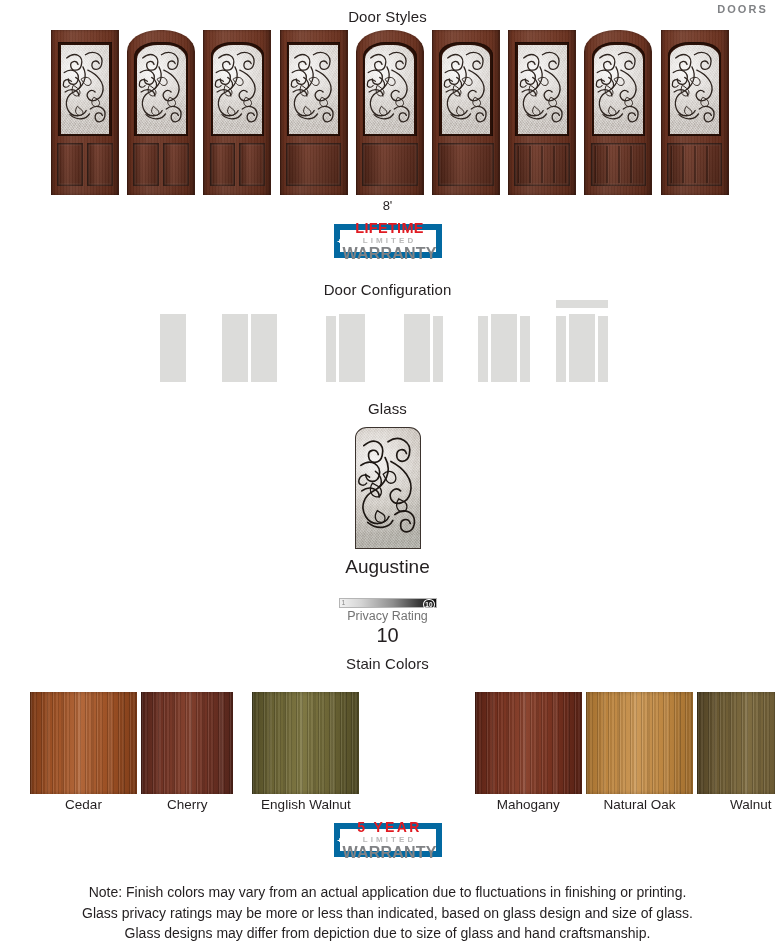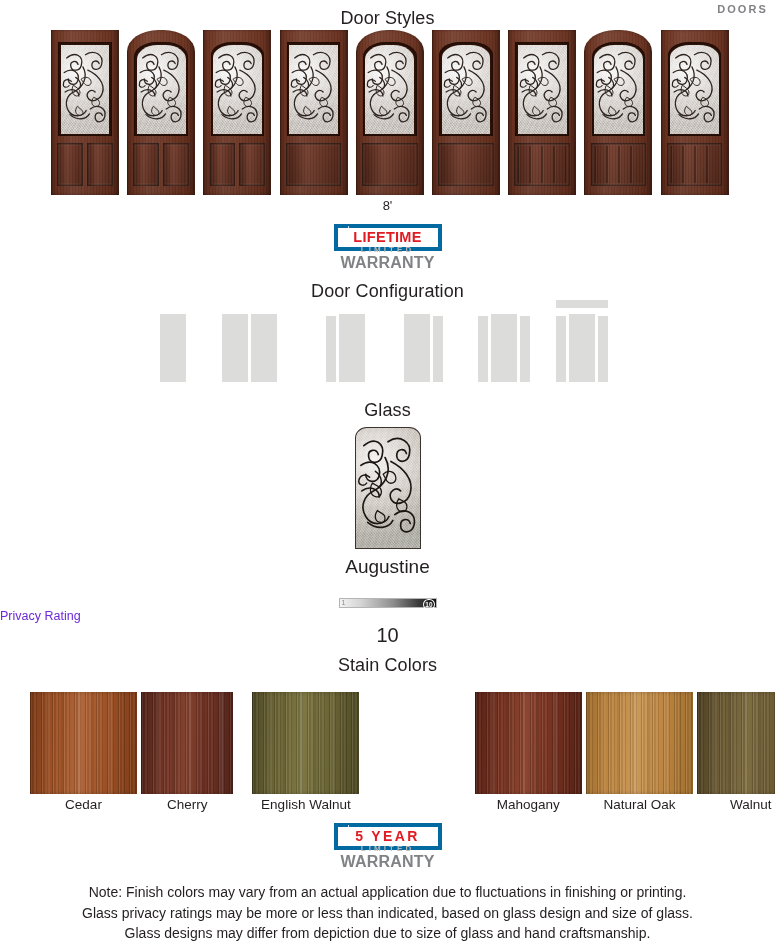--- a/index.html
+++ b/index.html
@@ -10,21 +10,21 @@
     color: #231f20;
     overflow: hidden;
   }
   .page { position: relative; width: 775px; height: 950px; }
 
   
   .section-title {
     position: absolute;
     width: 100%;
     text-align: center;
-    font-size: 18px;
+    font-size: 15px;
     font-weight: 400;
     letter-spacing: .1px;
     color: #231f20;
   }
 
   
   .logo { position: absolute; right: 6px; top: 3px; text-align: right; }
   .logo-main {
     font-size: 17.5px; font-weight: 700; letter-spacing: .6px;
     color: #808285; line-height: 19px; white-space: nowrap;
@@ -111,22 +111,22 @@
   }
 
   .eight-label {
     position: absolute; top: 198px; width: 100%; text-align: center;
     font-size: 13px; color: #231f20;
   }
 
   
   .warranty {
     position: absolute; left: 50%; transform: translateX(-50%);
-    width: 108px; height: 27px; display: flex;
-    background: #ffffff; border: 4px solid #0369a1; flex-direction: column;
+    width: 108px; height: 34px; display: flex;
+    background: #ffffff; border: 6px solid #0369a1;
   }
   .warr-left {
     width: 22px; background: #e11b22; position: relative;
   }
   .warr-left::after {
     content: "+"; position: absolute; left: 50%; top: 50%;
     transform: translate(-50%,-50%); color: #fff; font-size: 8px; font-weight: 700;
   }
   .warr-right {
     flex: 1; display: flex; flex-direction: column;
@@ -186,22 +186,22 @@
     position: absolute; left: 2px; top: -1px;
     font-size: 7px; color: #8a8a8a; line-height: 10px;
   }
   .privacy-bar .pb-max {
     position: absolute; right: 1px; top: 0px;
     font-size: 6.5px; color: #ffffff; line-height: 9px;
     border: 1px solid #fff; border-radius: 50%;
     padding: 0 1px; font-weight: 700;
   }
   .privacy-label {
-    position: absolute; top: 609px; width: 100%; 
-    font-size: 12.5px; color: #6d28d9;
+    position: absolute; top: 609px; width: 100%; text-align: center;
+    font-size: 12.5px; color: #737373;
   }
   .privacy-value {
     position: absolute; top: 624px; width: 100%; text-align: center;
     font-size: 20px; color: #231f20;
   }
 
   
   .stain-row { position: absolute; left: 0; top: 692px; width: 775px; height: 102px; }
   .stain { position: absolute; top: 0; height: 102px; margin-left: 28px; }
   .stain-chip {

